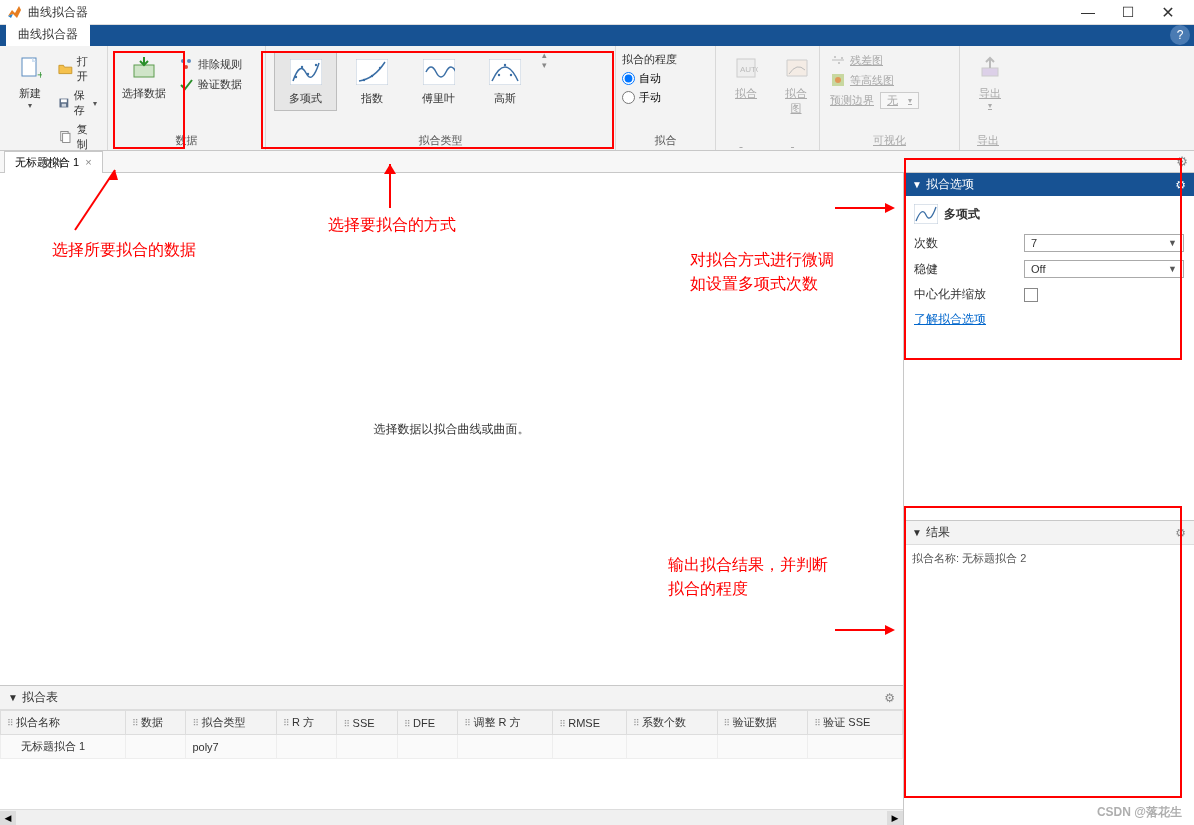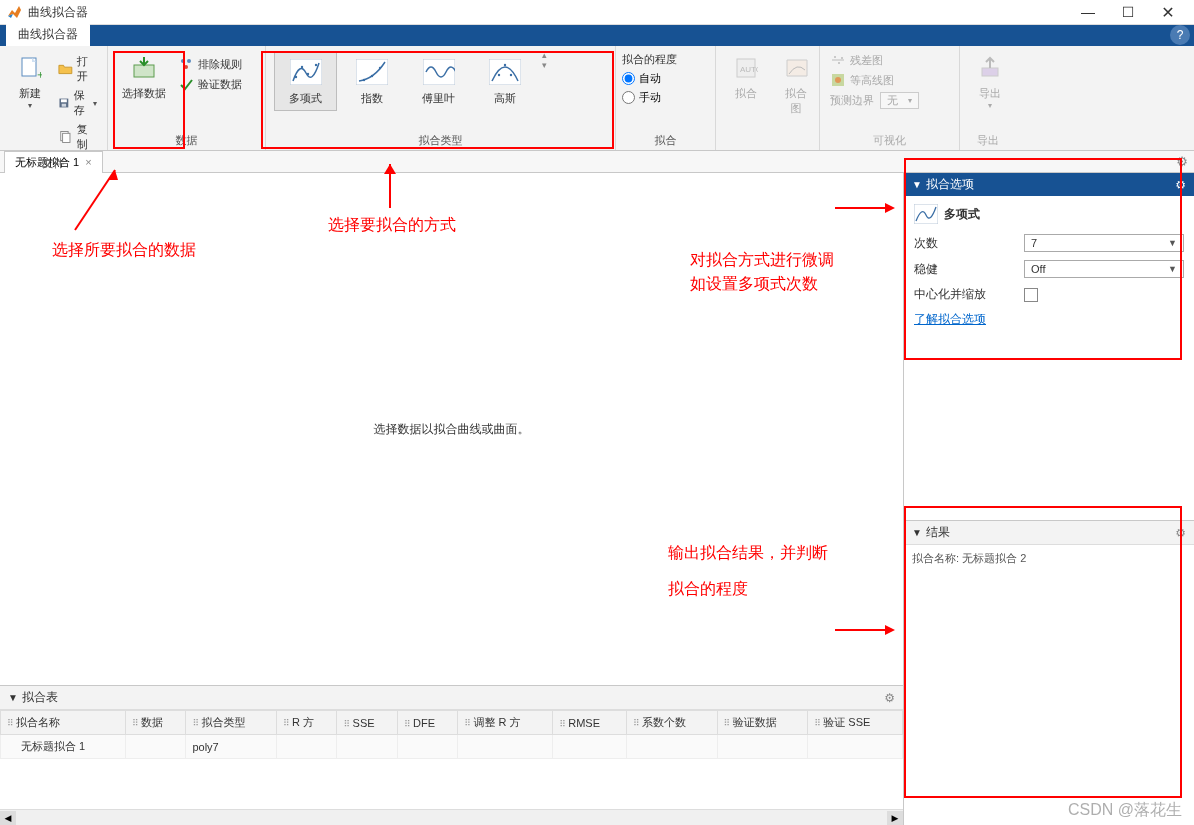--- a/index.html
+++ b/index.html
@@ -26,21 +26,21 @@
 .bigbtn .ic { width: 28px; height: 28px; margin-bottom: 4px; display:flex; align-items:center; justify-content:center; }
 .bigbtn span { font-size: 11px; color: #333; text-align:center; }
 .smallrow { display: flex; align-items: center; padding: 2px 4px; font-size: 11px; color: #333; }
 .smallrow .sic { width: 16px; height: 16px; margin-right: 4px; }
 .fitbtn { display:flex; flex-direction:column; align-items:center; padding:6px 14px 4px 14px; margin:2px; border:1px solid transparent; }
 .fitbtn.sel { background:#e6e6e6; border:1px solid #bdbdbd; }
 .fitbtn .ic { width:32px; height:28px; margin-bottom:4px; }
 .fitbtn span { font-size:11px; color:#333; }
 .radio { display:flex; padding:2px 0; font-size:11px; }
 .radio input { margin-right:4px; }
-.disabled { color:#aaa !important; }
+.disabled { color:#aaa !important;text-decoration:underline; }
 .disabled * { color:#aaa !important; }
 
 
 .redbox { position:absolute; border:2px solid #f00; pointer-events:none; z-index:50; }
 
 
 .doctabs { height:22px; border-bottom:1px solid #c8c8c8; display:flex; align-items:center; background:#f7f7f7; }
 .doctab { padding:3px 10px; font-size:11px; background:#fff; border:1px solid #c8c8c8; border-bottom:none; margin-left:4px; display:flex; align-items:center; }
 .doctab .tx { color:#888; margin-left:6px; font-size:11px; cursor:pointer; }
 .doctabs .gear { margin-left:auto; margin-right:6px; color:#888; font-size:13px; }
@@ -75,21 +75,21 @@
 .advhead { font-weight:bold; padding:6px 0 4px 0; }
 .advhead::before { content:"▸ "; font-size:10px; }
 .link { color:#0066cc; text-decoration:underline; padding:4px 0; display:inline-block; }
 .resultspanel { border-top:1px solid #c8c8c8; }
 .resultbody { padding:6px 8px; font-size:11px; color:#555; height:280px; }
 
 
 .annot { position:absolute; color:#f00; font-size:16px; z-index:60; pointer-events:none; font-family:"SimSun","Microsoft YaHei"; }
 .arrow-svg { position:absolute; z-index:55; pointer-events:none; }
 
-.watermark { position:absolute; right:12px; bottom:4px; color:rgba(120,120,120,0.6); font-size:16px; z-index:70; }
+.watermark { position:absolute; right:12px; bottom:4px; color:rgba(120,120,120,0.6); font-size:12px; z-index:70;font-weight:bold; }
 </style>
 </head>
 <body>
 
 <div class="titlebar">
   <svg class="logo" viewBox="0 0 16 16">
       <path d="M2 12 L6 6 L9 9 L13 2 L15 6 L11 14 L7 10 Z" fill="#e67e22"></path>
       <path d="M2 12 L5 14 L7 10 Z" fill="#2c82c9"></path>
     </svg>
   <div class="title">曲线拟合器</div>
@@ -423,21 +423,21 @@
   </div>
 </div>
 
 <div class="redbox" style="left:904px; top:158px; width:278px; height:202px"></div>
 <div class="redbox" style="left:904px; top:506px; width:278px; height:292px"></div>
 
 <div class="annot" style="left:52px; top:240px">选择所要拟合的数据</div>
 <div class="annot" style="left:328px; top:215px">选择要拟合的方式</div>
 <div class="annot" style="left:690px; top:250px">对拟合方式进行微调</div>
 <div class="annot" style="left:690px; top:274px">如设置多项式次数</div>
-<div class="annot" style="left:668px; top:543px">输出拟合结果，并判断</div>
+<div class="annot" style="left:668px; top:555px">输出拟合结果，并判断</div>
 <div class="annot" style="left:668px; top:579px">拟合的程度</div>
 
 <svg class="arrow-svg" style="left:60px;top:160px" width="70" height="80">
     <line x1="55" y1="10" x2="15" y2="70" stroke="#f00" stroke-width="2"></line>
     <polygon points="55,10 48,20 58,20" fill="#f00"></polygon>
   </svg>
 <svg class="arrow-svg" style="left:370px;top:158px" width="40" height="56">
     <line x1="20" y1="6" x2="20" y2="50" stroke="#f00" stroke-width="2"></line>
     <polygon points="20,6 14,16 26,16" fill="#f00"></polygon>
   </svg>

